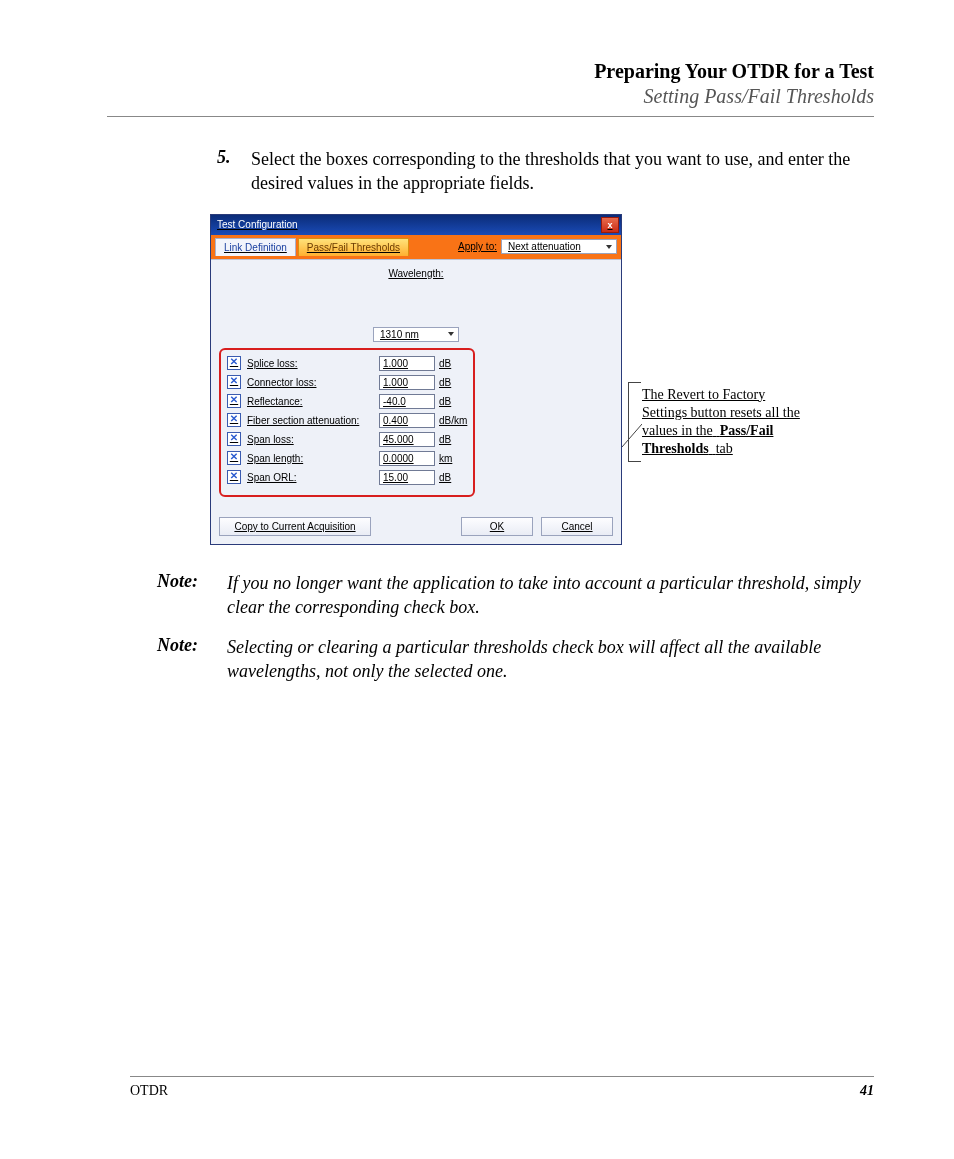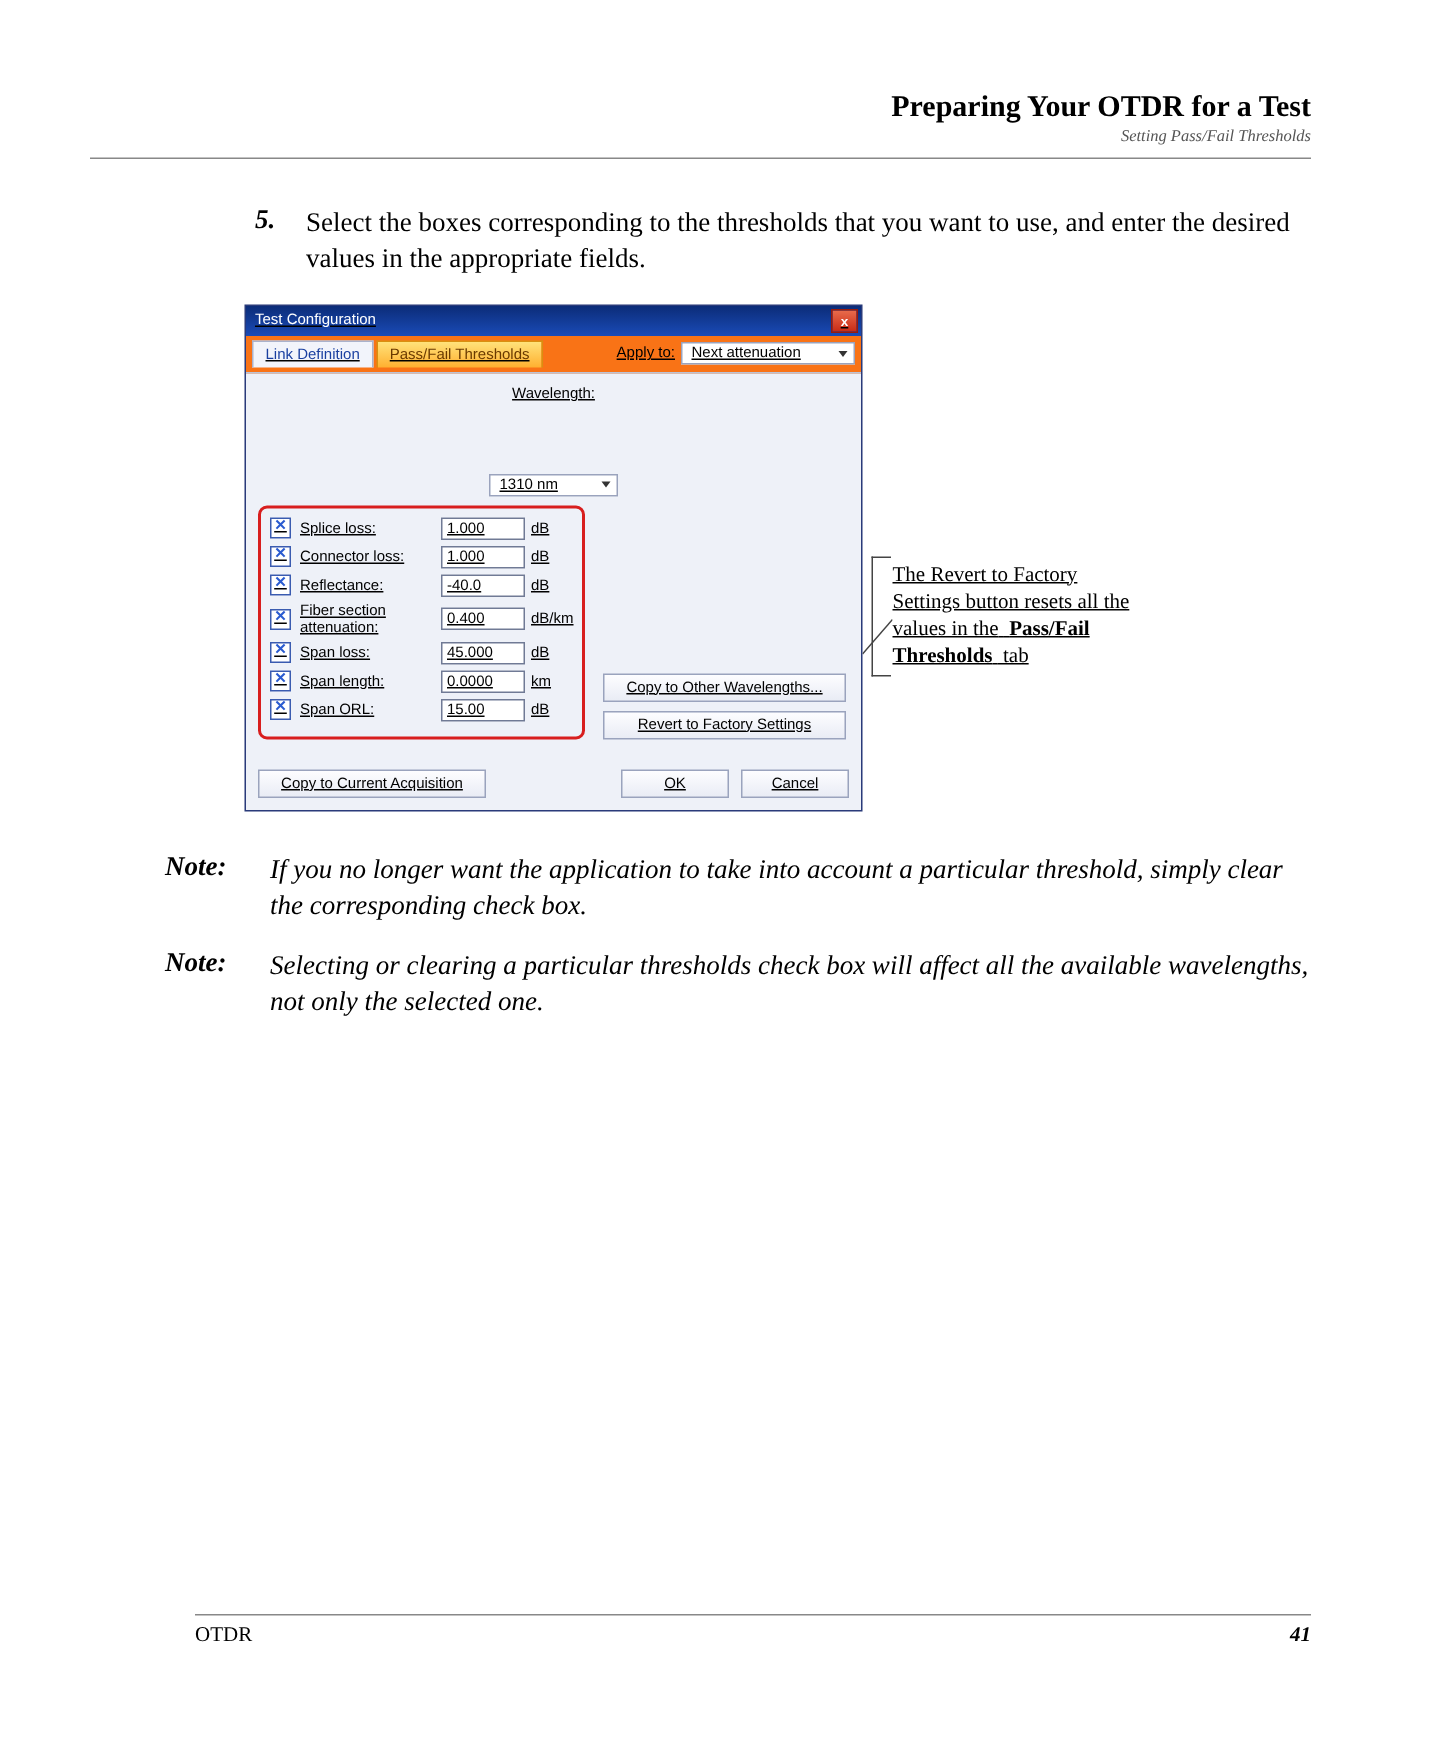--- a/index.html
+++ b/index.html
@@ -7,36 +7,36 @@
     padding: 0;
     background: #fff;
     font-family: "Segoe UI", "Helvetica Neue", Arial, sans-serif;
     color: #000;
     width: 954px;
   }
   .page {
     position: relative;
     width: 954px;
     height: 1159px;
-    padding: 60px 80px 50px 60px;
+    padding: 60px 80px 50px 107px;
     box-sizing: border-box;
   }
   .header {
     text-align: right;
     margin-bottom: 6px;
   }
   .header-title {
     font-weight: 700;
     font-size: 20px;
     font-family: Georgia, "Times New Roman", serif;
   }
   .header-sub {
     font-style: italic;
     font-family: Georgia, "Times New Roman", serif;
-    font-size: 11px;
+    font-size: 20px;
     color: #555;
     margin-top: 2px;
   }
   .hr {
     border: none;
     border-top: 1px solid #888;
     margin: 8px 0 30px 0;
   }
   .step-row {
     display: flex;
@@ -362,24 +362,20 @@
                 </div>
                 <div class="th-row">
                   <div class="chk">✕</div>
                   <div class="th-label">Span ORL:</div>
                   <div class="th-input">15.00</div>
                   <div class="th-unit">dB</div>
                 </div>
               </div>
           </div>
 
-          <div class="side-buttons">
-            <div class="btn wide">Copy to Other Wavelengths...</div>
-            <div class="btn wide">Revert to Factory Settings</div>
-          </div>
         </div>
 
         <div style="display:flex; justify-content:space-between; align-items:center; margin-top:20px;">
           <div class="btn" style="min-width:130px;">Copy to Current Acquisition</div>
           <div style="display:flex; gap:8px;">
             <div class="btn">OK</div>
             <div class="btn">Cancel</div>
           </div>
         </div>
       </div>

